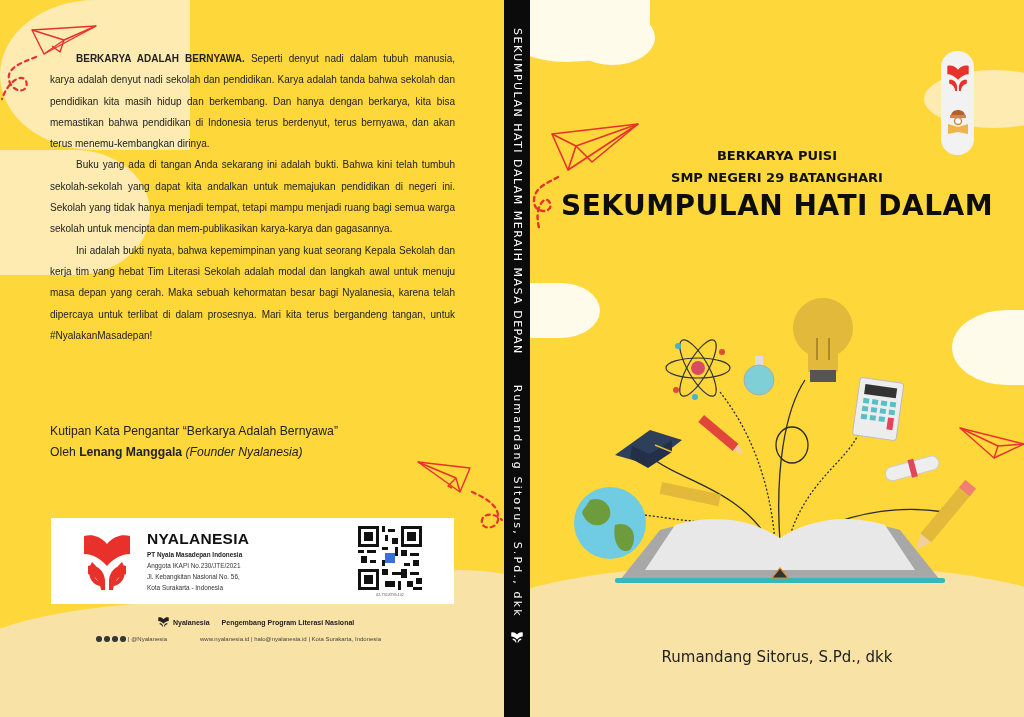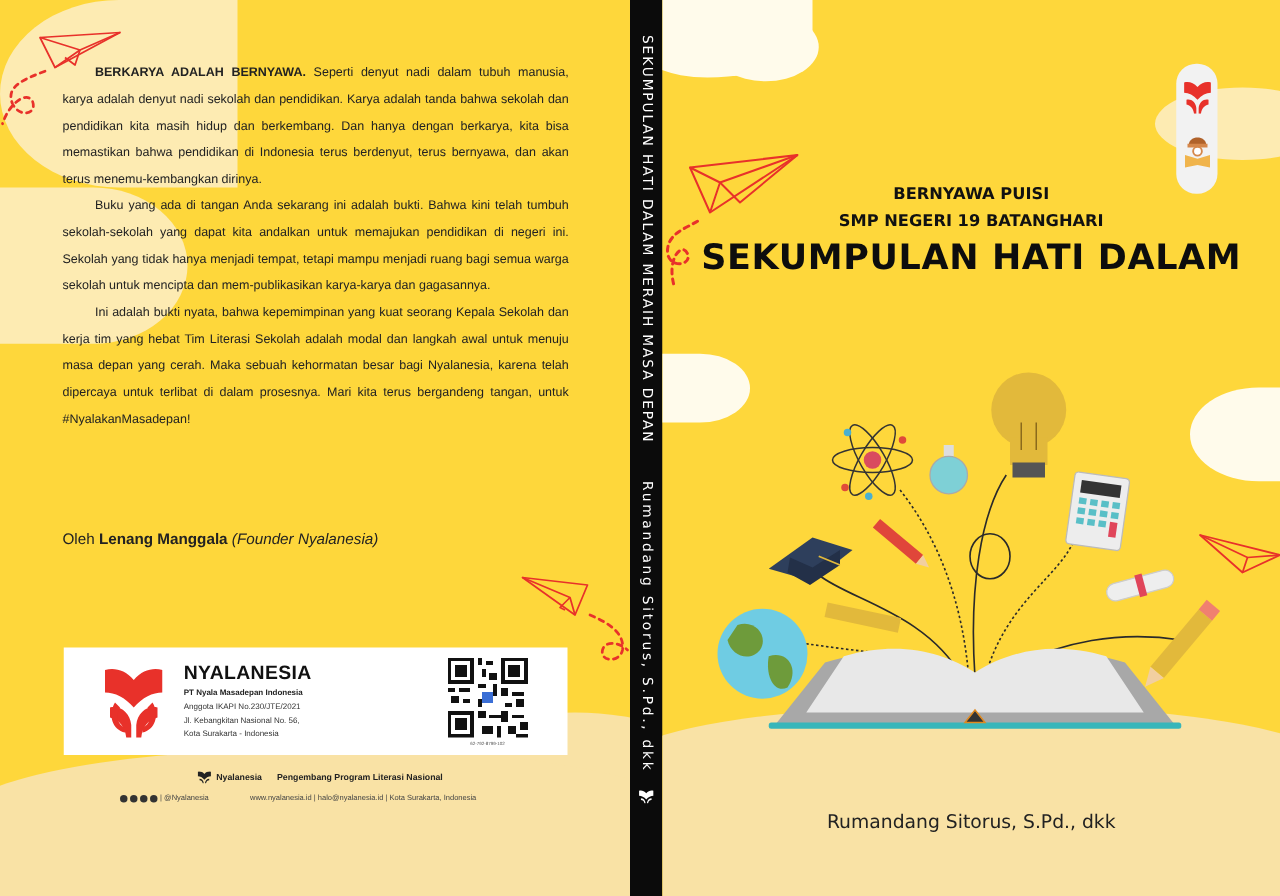--- a/index.html
+++ b/index.html
@@ -100,20 +100,21 @@
       <path d="M2,2 C16,8 30,16 28,30 C26,40 10,40 12,30 C14,22 26,24 32,30" fill="none" stroke="#E8312A" stroke-width="2.2" stroke-dasharray="4,4" stroke-linecap="round"></path>
     </svg>
 
     <div class="body-text">
       <p class="first"><b>BERKARYA ADALAH BERNYAWA.</b><span> Seperti denyut nadi dalam tubuh manusia, karya adalah denyut nadi sekolah dan pendidikan. Karya adalah tanda bahwa sekolah dan pendidikan kita masih hidup dan berkembang. Dan hanya dengan berkarya, kita bisa memastikan bahwa pendidikan di Indonesia terus berdenyut, terus bernyawa, dan akan terus menemu-kembangkan dirinya.</span></p>
       <p><span>Buku yang ada di tangan Anda sekarang ini adalah bukti. Bahwa kini telah tumbuh sekolah-sekolah yang dapat kita andalkan untuk memajukan pendidikan di negeri ini. Sekolah yang tidak hanya menjadi tempat, tetapi mampu menjadi ruang bagi semua warga sekolah untuk mencipta dan mem-publikasikan karya-karya dan gagasannya.</span></p>
       <p><span>Ini adalah bukti nyata, bahwa kepemimpinan yang kuat seorang Kepala Sekolah dan kerja tim yang hebat Tim Literasi Sekolah adalah modal dan langkah awal untuk menuju masa depan yang cerah. Maka sebuah kehormatan besar bagi Nyalanesia, karena telah dipercaya untuk terlibat di dalam prosesnya. Mari kita terus bergandeng tangan, untuk #NyalakanMasadepan!</span></p>
     </div>
 
     <div class="quote-block">
+      <div>Kutipan Kata Pengantar “Berkarya Adalah Bernyawa”</div>
       <div><span>Oleh </span><b>Lenang Manggala</b><i> (Founder Nyalanesia)</i></div>
     </div>
 
     <div class="publisher-box">
       <svg class="pub-logo" viewBox="0 0 46 60">
         <g fill="#E8312A">
           <path d="M0,4 C8,2 16,4 23,12 C30,4 38,2 46,4 L46,22 C38,22 30,26 23,34 C16,26 8,22 0,22 Z"></path>
           <path d="M4,34 C12,32 20,38 21,48 L21,58 L17,58 C16,50 12,44 4,42 Z"></path>
           <path d="M42,34 C34,32 26,38 25,48 L25,58 L29,58 C30,50 34,44 42,42 Z"></path>
           <path d="M8,30 C2,40 6,52 16,54 L16,50 C10,48 8,40 12,34 Z"></path>
@@ -240,22 +241,22 @@
     </svg>
 
     <svg class="plane" style="left:428px;top:424px;width:66px;height:36px" viewBox="0 0 66 36">
       <g fill="none" stroke="#E8312A" stroke-width="1.4" stroke-linejoin="round">
         <polygon points="2,4 66,20 36,34"></polygon>
         <polyline points="2,4 40,22 36,34"></polyline>
         <line x1="40" y1="22" x2="66" y2="20"></line>
       </g>
     </svg>
 
-    <div class="subtitle one">BERNYAWA PUISI</div>
-    <div class="subtitle two">SMP NEGERI 19 BATANGHARI</div>
+    <div class="subtitle one">BERKARYA PUISI</div>
+    <div class="subtitle two">SMP NEGERI 29 BATANGHARI</div>
     <div class="main-title">
       <div>SEKUMPULAN HATI DALAM</div>
     </div>
 
     <svg class="illus" viewBox="0 0 440 320">
 
       <g fill="none" stroke="#2a2a2a" stroke-width="1.3">
         <path d="M215,262 C210,200 190,150 160,112" stroke-dasharray="2,2"></path>
         <path d="M220,262 C215,190 225,130 245,100"></path>
         <path d="M228,262 C245,200 290,180 300,150" stroke-dasharray="2,2"></path>

